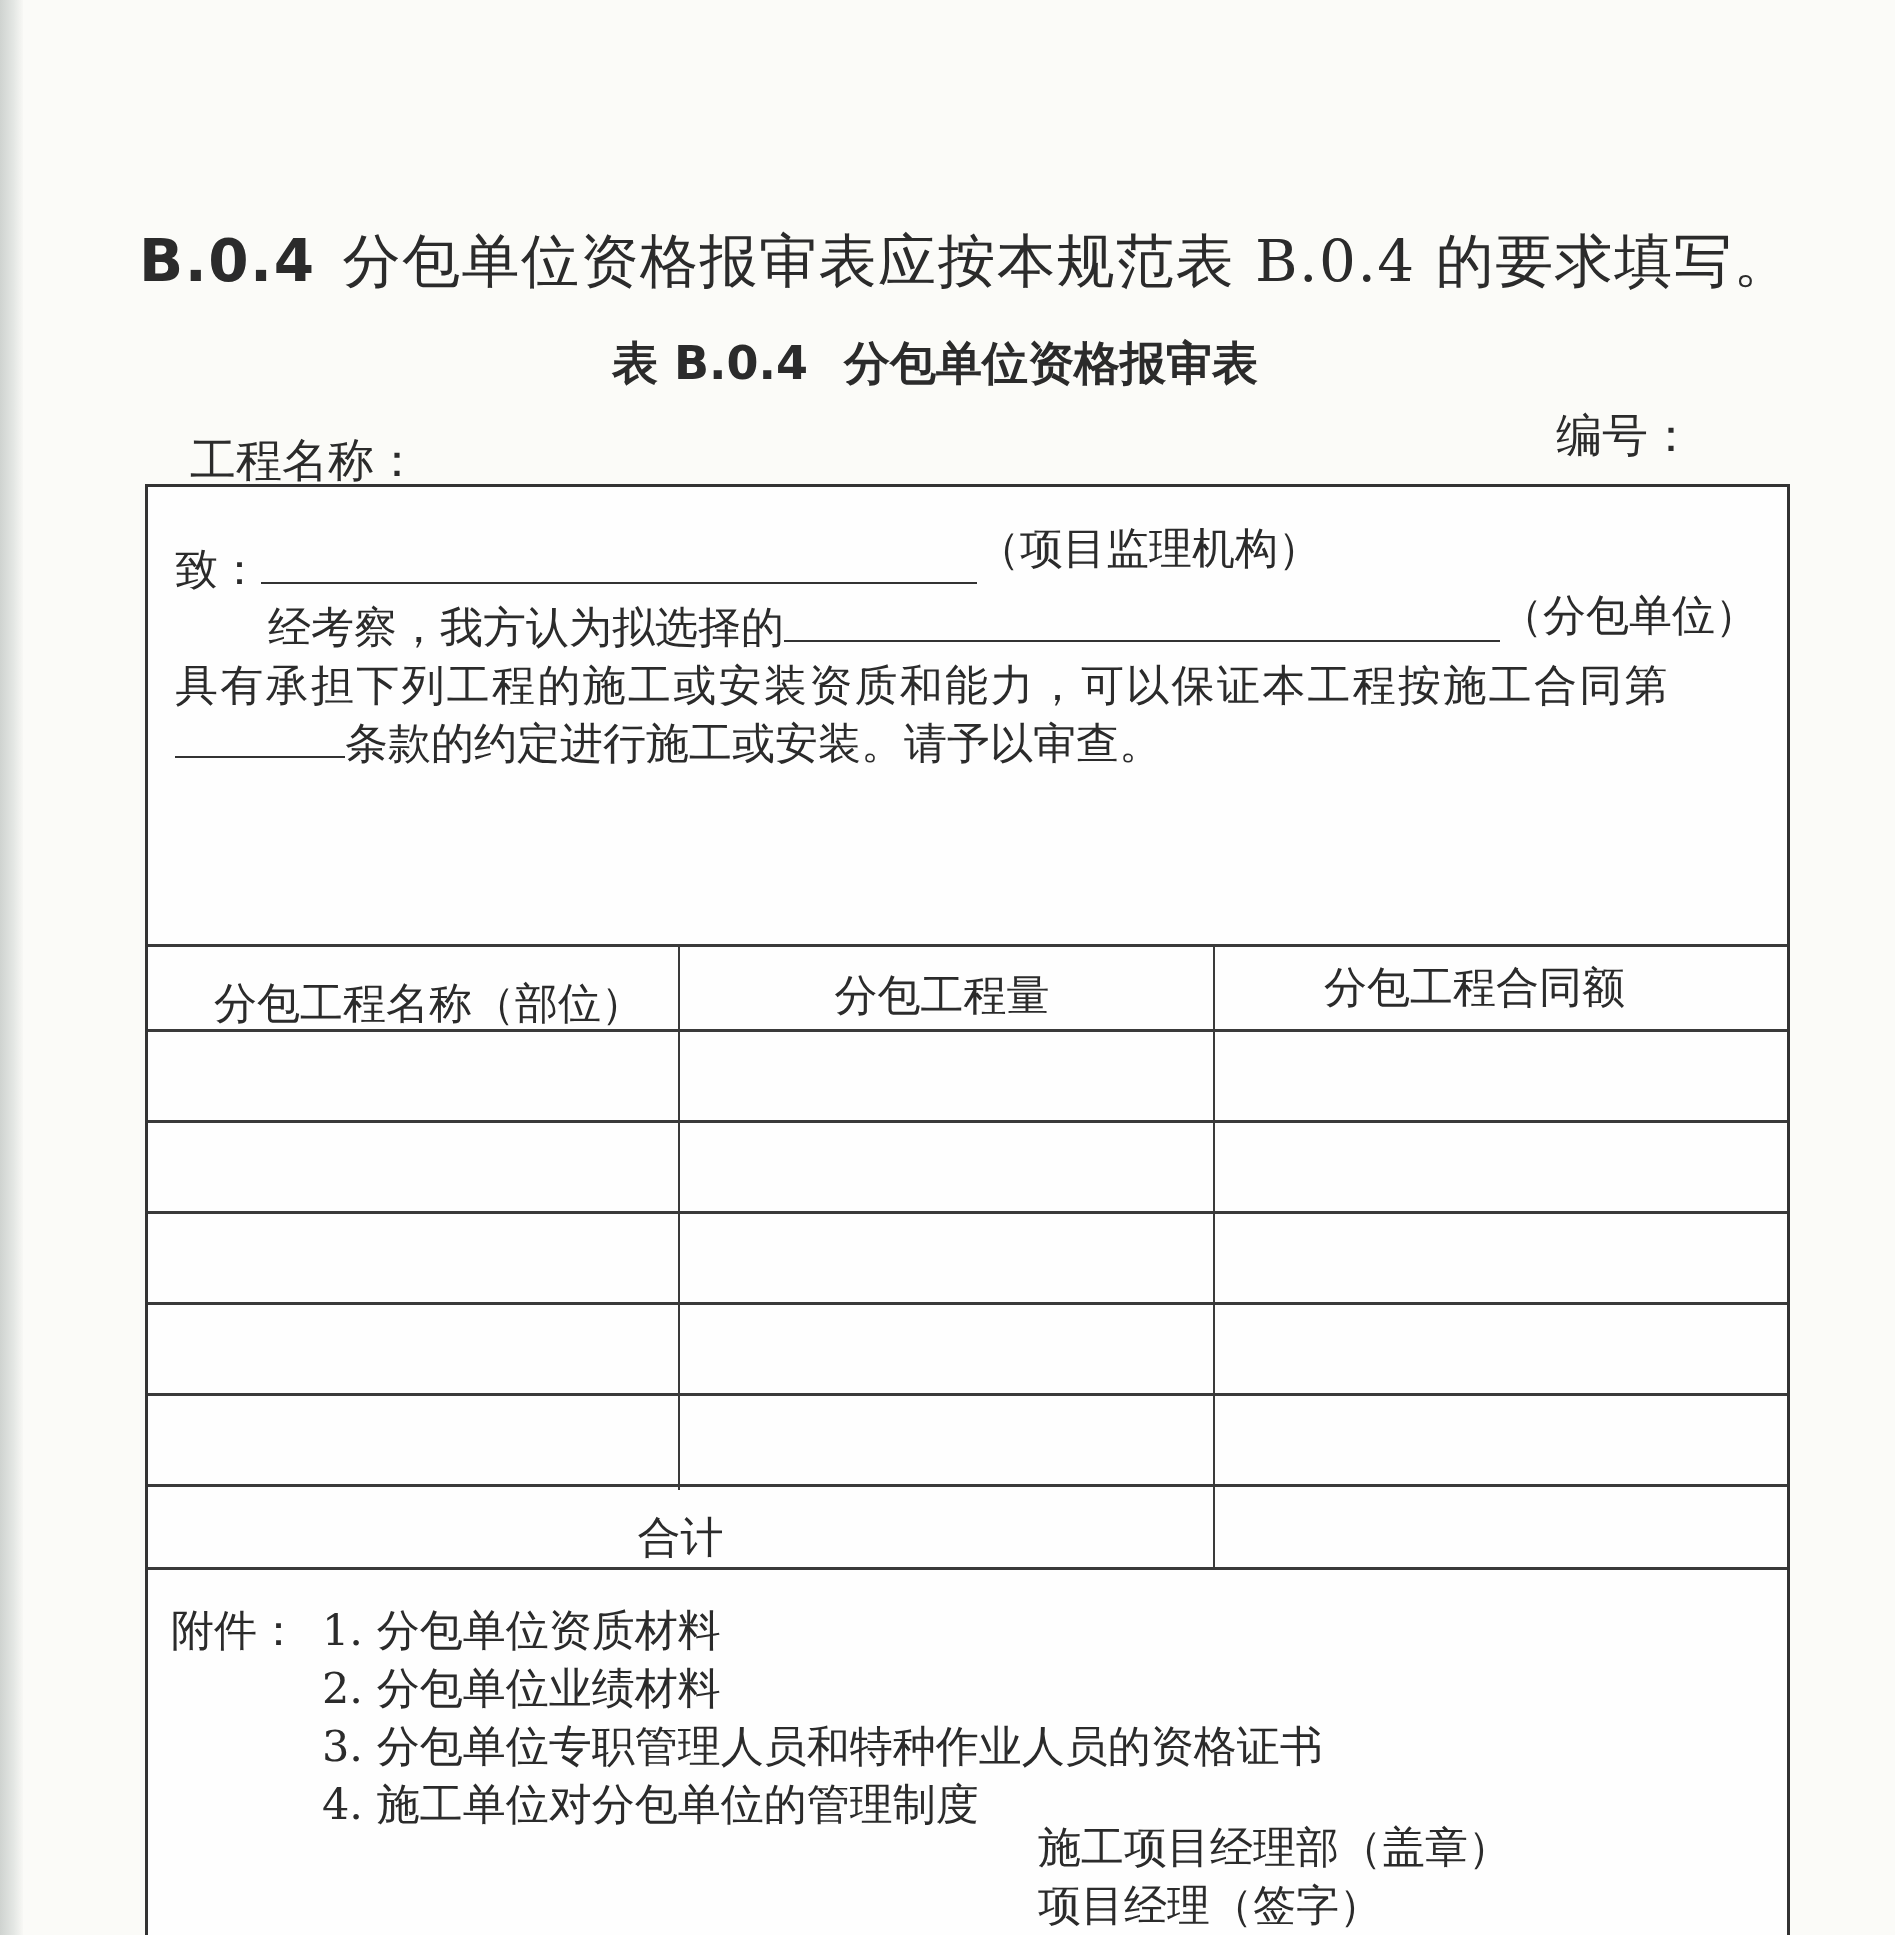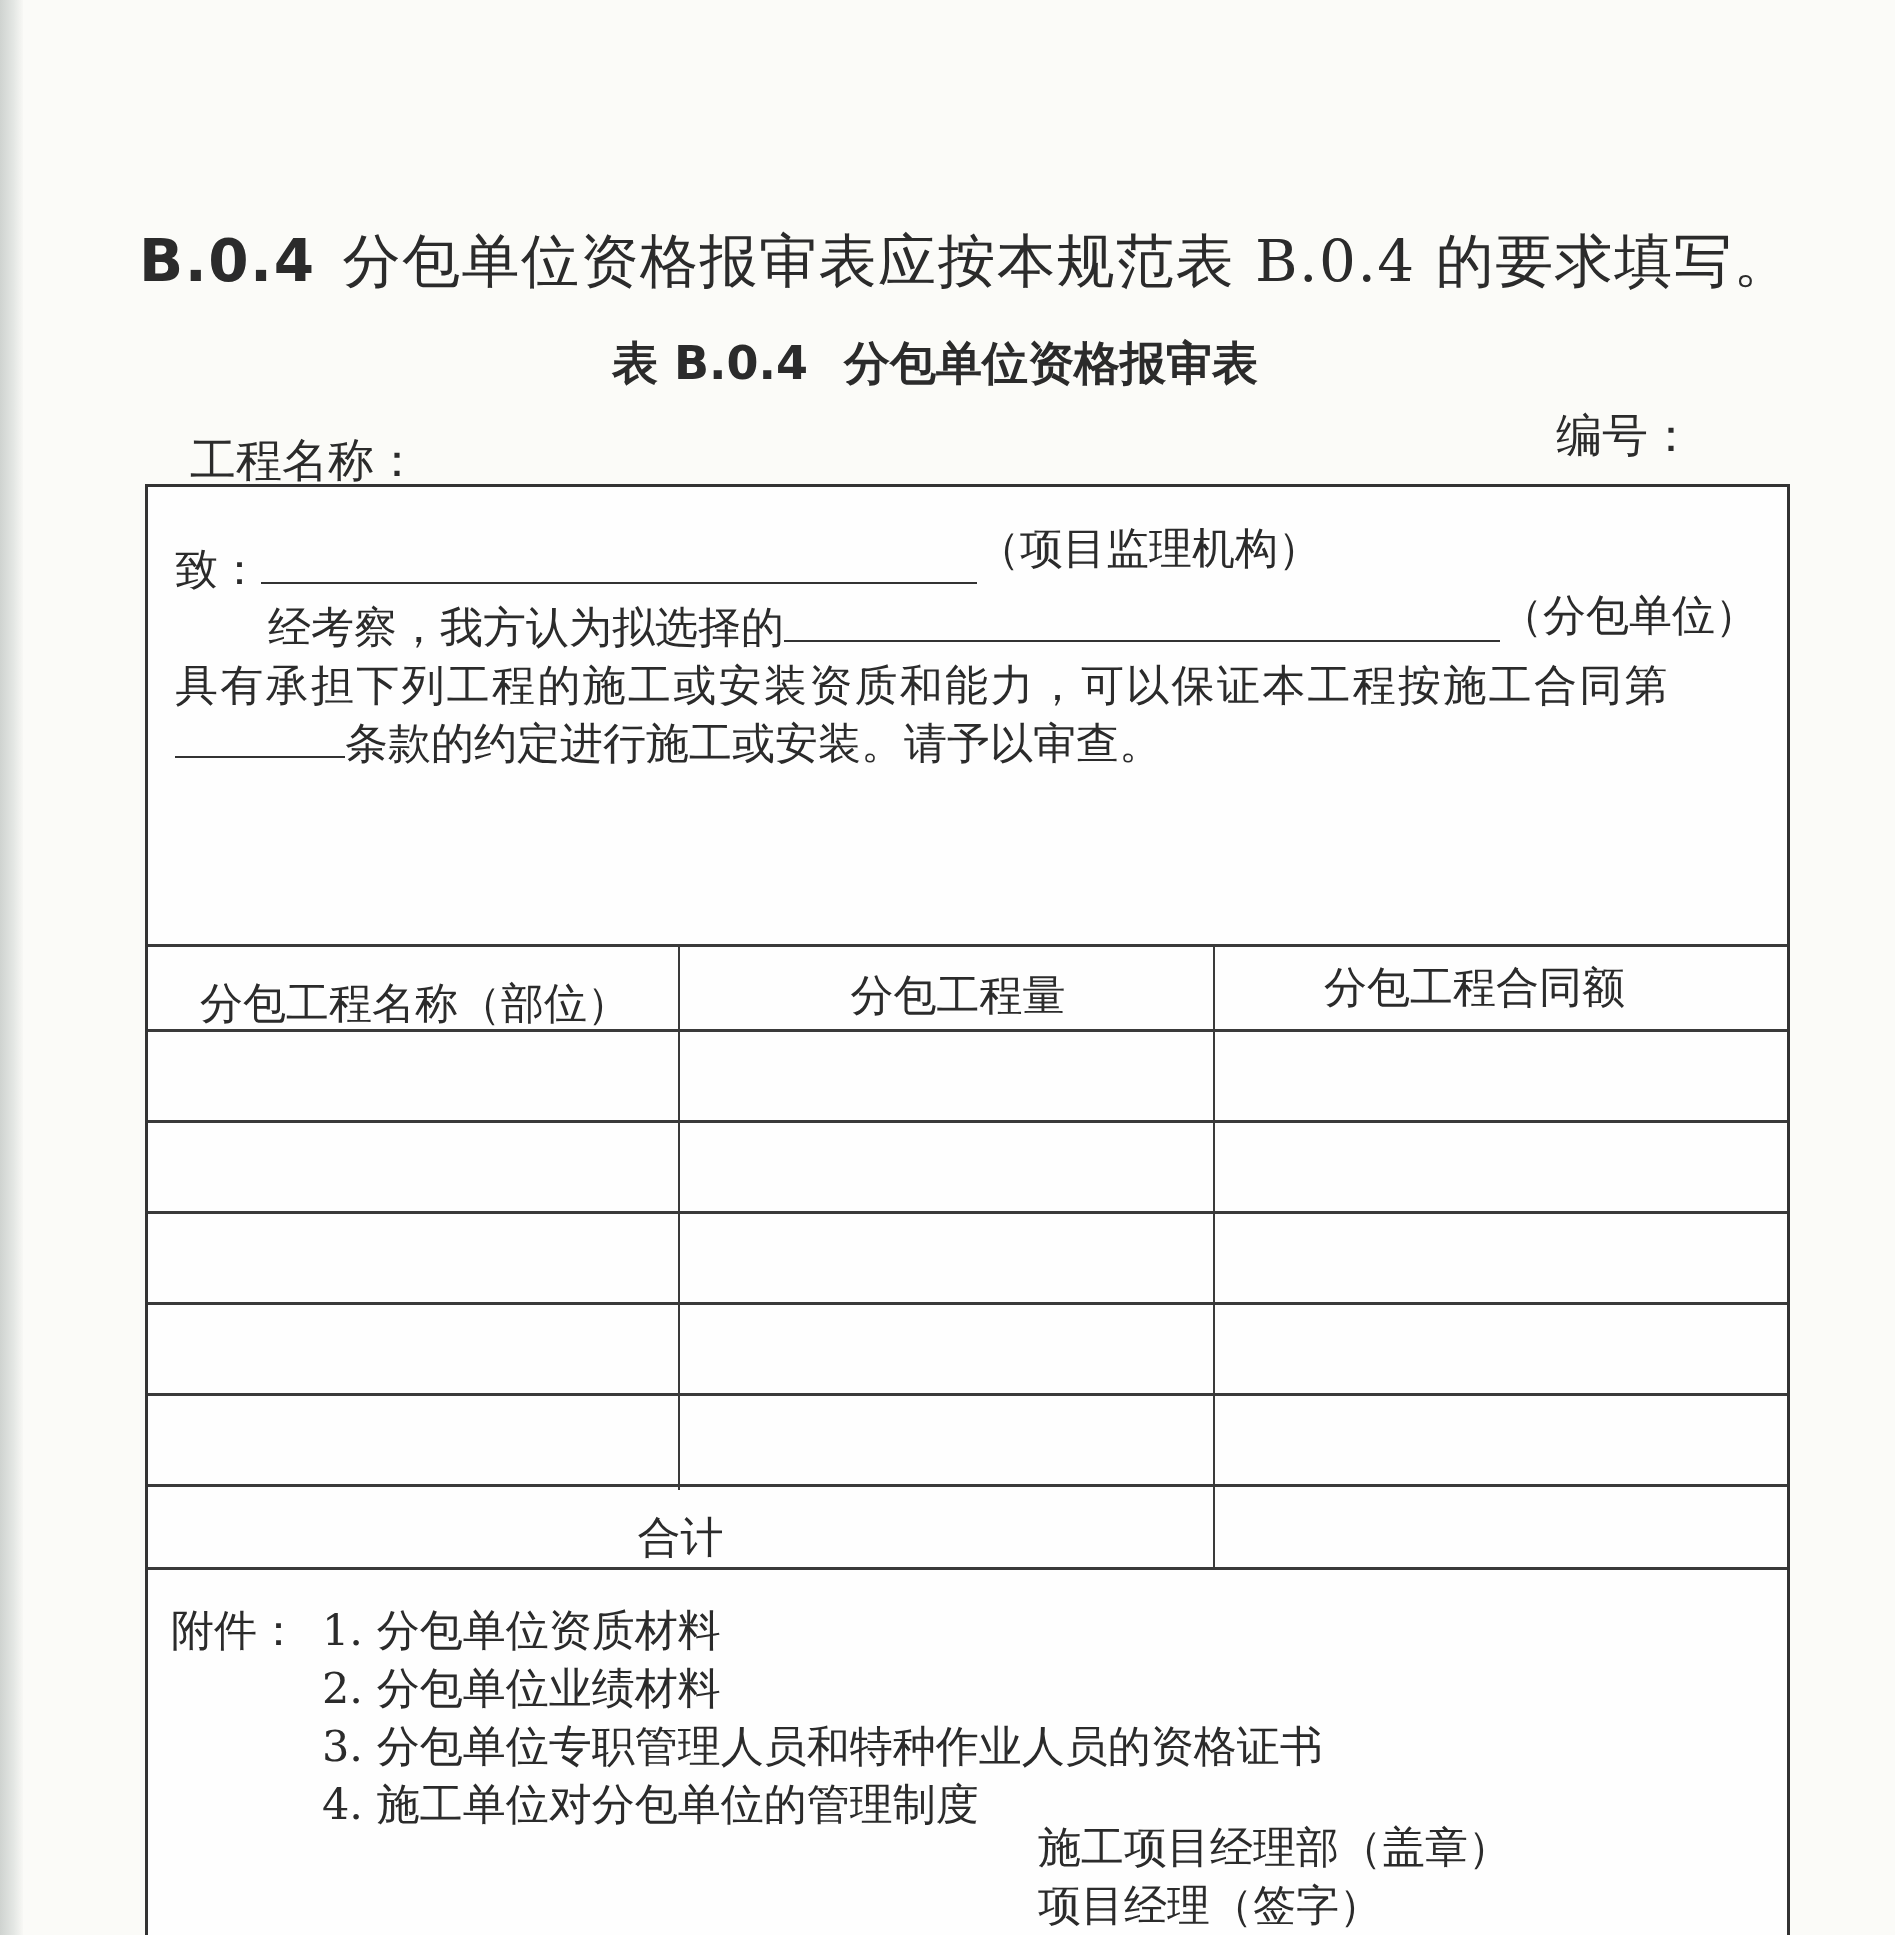--- a/index.html
+++ b/index.html
@@ -58,22 +58,22 @@
   </div>
   <div class="txt" style="left:27px; top:170px; letter-spacing:2.3px;">具有承担下列工程的施工或安装资质和能力，可以保证本工程按施工合同第</div>
   <div class="txt" style="left:27px; top:228px;">
     <span class="uline" style="width:170px;"></span><span>条款的约定进行施工或安装。请予以审查。</span>
   </div>
 
   <div class="sec-line" style="top:457px;"></div>
   <div class="col-line" style="left:530px; top:457px; height:546px;"></div>
   <div class="col-line" style="left:1065px; top:457px; height:623px;"></div>
 
-  <div class="cell-text" style="left:2px; width:530px; top:488px;">分包工程名称（部位）</div>
-  <div class="cell-text" style="left:533px; width:532px; top:480px;padding-left:11px;">分包工程量</div>
+  <div class="cell-text" style="left:16px; width:530px; top:488px;">分包工程名称（部位）</div>
+  <div class="cell-text" style="left:517px; width:532px; top:480px;padding-left:11px;">分包工程量</div>
   <div class="cell-text" style="left:1067px; width:519px; top:472px;">分包工程合同额</div>
 
   <div class="sec-line" style="top:542px;"></div>
   <div class="sec-line" style="top:633px;"></div>
   <div class="sec-line" style="top:724px;"></div>
   <div class="sec-line" style="top:815px;"></div>
   <div class="sec-line" style="top:906px;"></div>
 
   <div style="position:absolute; left:0; width:530px; top:545px; height:88px;"></div>
   <div style="position:absolute; left:533px; width:532px; top:545px; height:88px;"></div>

